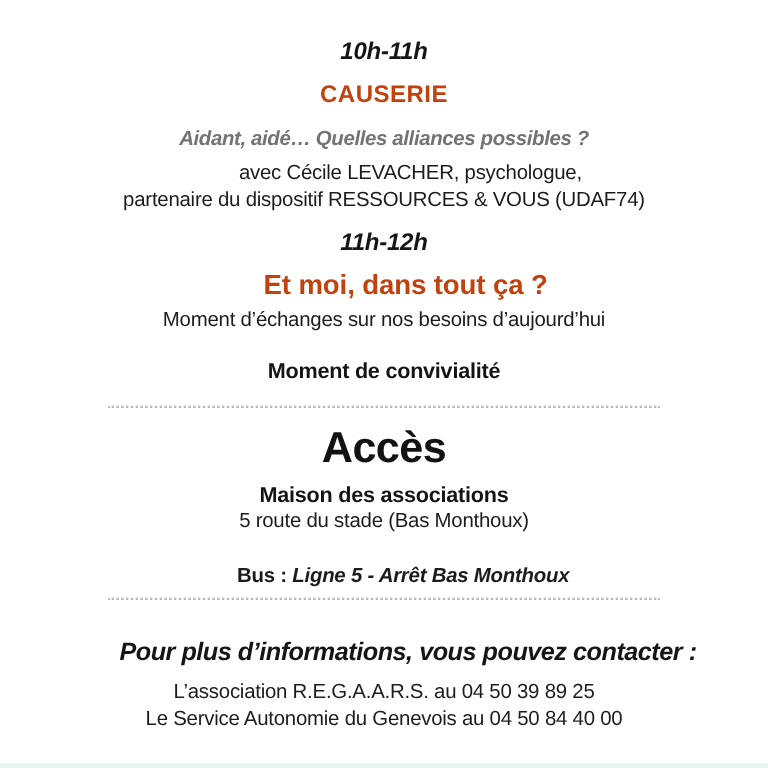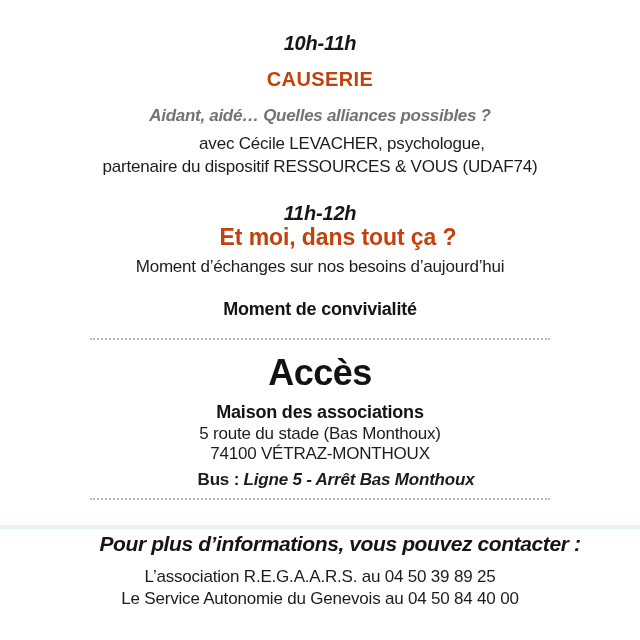--- a/index.html
+++ b/index.html
@@ -10,21 +10,21 @@
     width: 640px;
     height: 640px;
     background: #ffffff;
     font-family: "Liberation Sans", sans-serif;
     color: #1a1a1a;
     overflow: hidden;
     position: relative;
   }
   .flyer {
     width: 640px;
-    height: 529px;
+    height: 640px;
     box-sizing: border-box;
     position: relative;
     display: block;
     background: #ffffff;
   }
 
   .time-heading {
     font-weight: bold;
     font-style: italic;
     font-size: 20px;
@@ -103,21 +103,21 @@
   }
 
   
   .row { position: absolute; left: 0; right: 0; text-align: center; }
 
   #row-time-1        { top: 32px; }
   #row-causerie      { top: 68px; }
   #row-talk-title    { top: 106px; }
   #row-speaker       { top: 134px; margin-left: 44px; }
   #row-partner       { top: 157px; }
-  #row-time-2        { top: 202px; }
+  #row-time-2        { top: 191px; }
   #row-etmoi         { top: 224px; padding-left: 36px; }
   #row-exchange      { top: 257px; }
   #row-conviv        { top: 299px; }
   #row-divider-1     { top: 338px; }
   #row-acces         { top: 352px; }
   #row-venue         { top: 402px; }
   #row-street        { top: 424px; }
   #row-city          { top: 444px; }
   #row-bus           { top: 470px; padding-left: 32px; }
   #row-divider-2     { top: 498px; }
@@ -178,23 +178,20 @@
   </div>
 
   <div class="row" id="row-venue">
     <span class="bold-line">Maison des associations</span>
   </div>
 
   <div class="row" id="row-street">
     <span class="plain-line">5 route du stade (Bas Monthoux)</span>
   </div>
 
-  <div class="row" id="row-city">
-    <span class="plain-line">74100 VÉTRAZ-MONTHOUX</span>
-  </div>
 
   <div class="row" id="row-bus">
     <span class="bus-label plain-line">Bus :</span>
     <span class="bus-value plain-line">Ligne 5 - Arrêt Bas Monthoux</span>
   </div>
 
   <div class="row" id="row-divider-2">
     <hr class="dotted-rule">
   </div>
 

